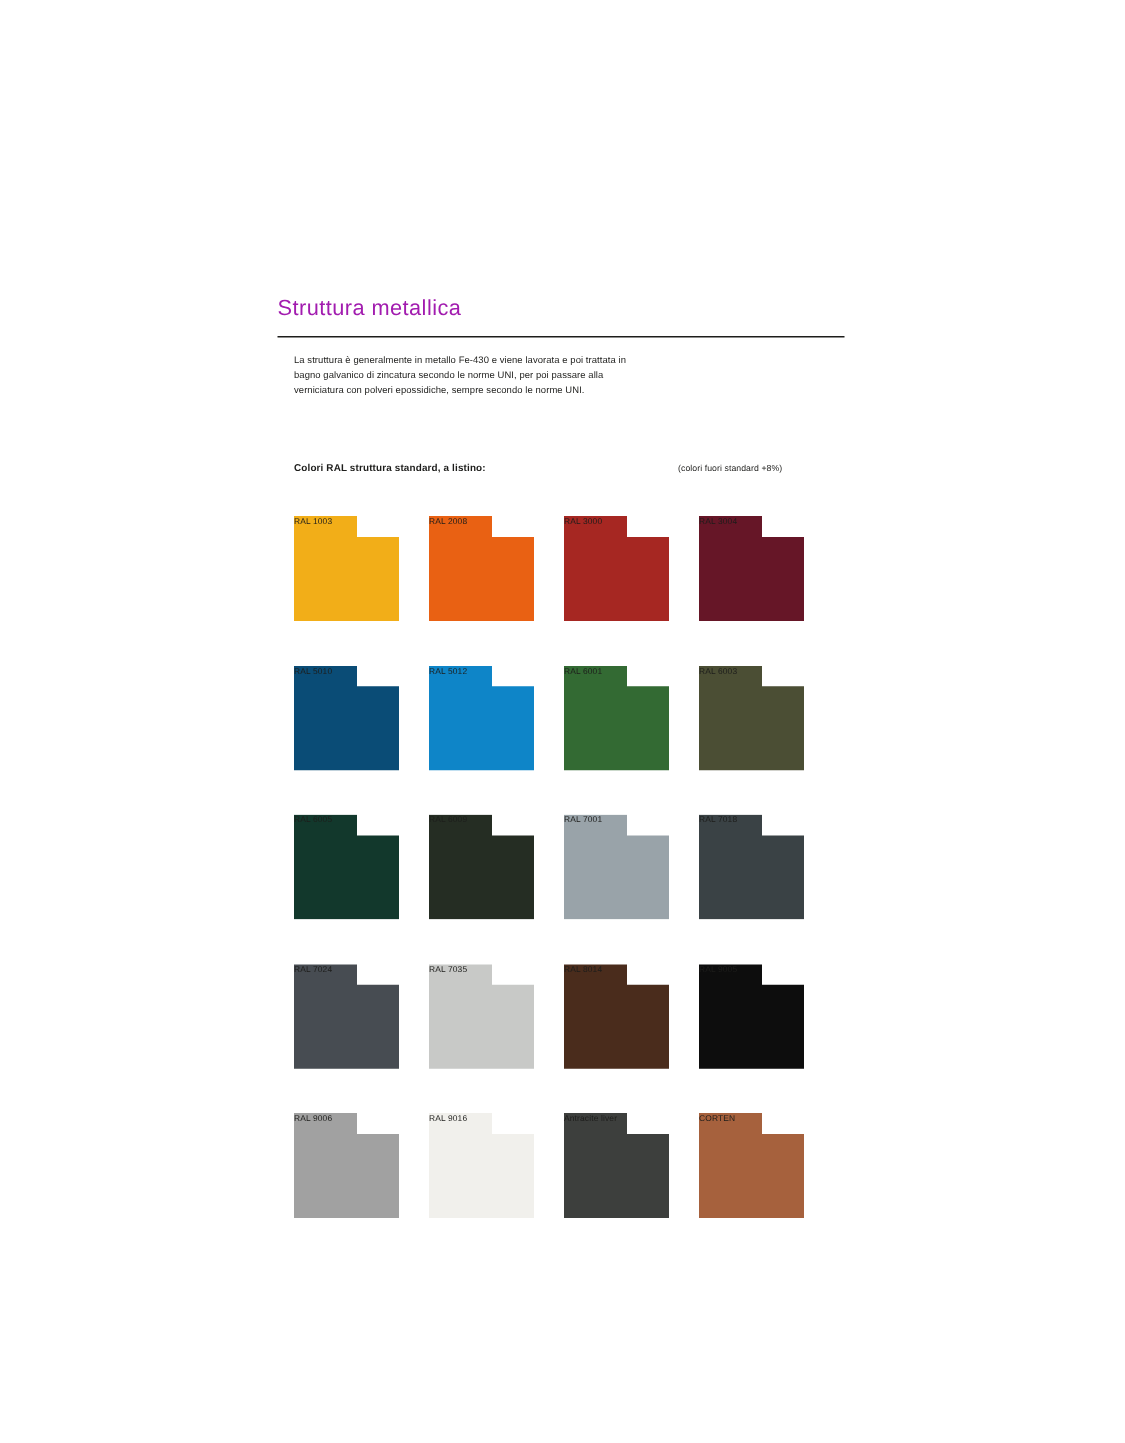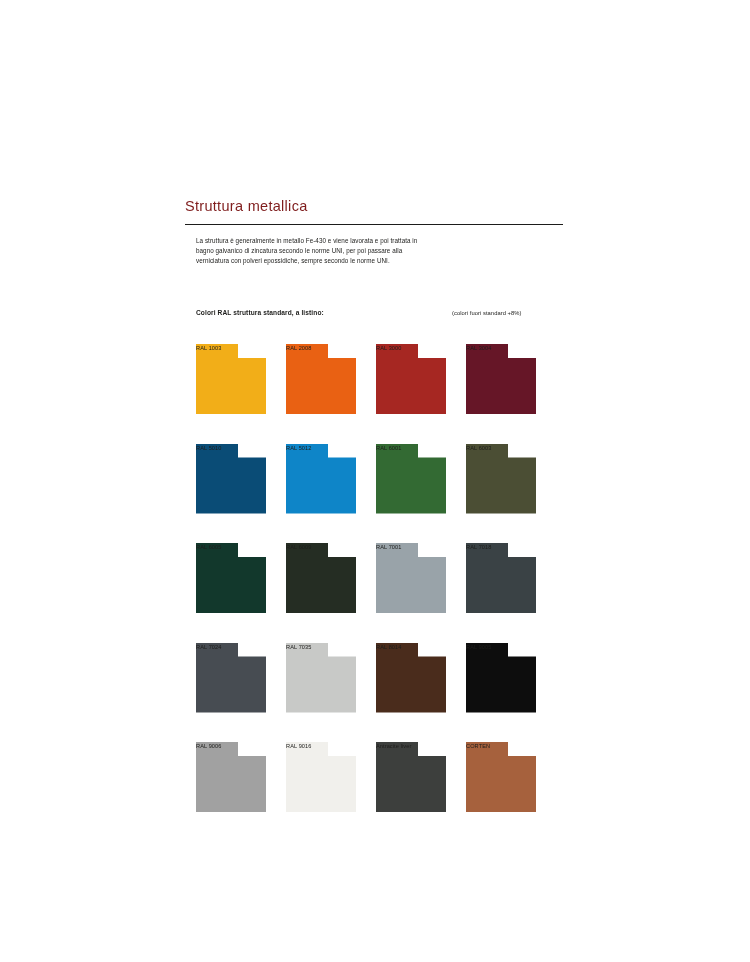--- a/index.html
+++ b/index.html
@@ -20,21 +20,21 @@
     left: 0; top: 0;
     width: 750px;
     height: 962px;
   }
   .title {
     position: absolute;
     left: 185px;
     top: 198px;
     font-size: 14.5px;
     letter-spacing: 0.3px;
-    color: #7f1d1d;
+    color: #a21caf;
     font-weight: 400;
   }
   .title-rule {
     position: absolute;
     left: 185px;
     top: 224px;
     width: 378px;
     height: 1px;
     background: #1d1d1b;
   }

